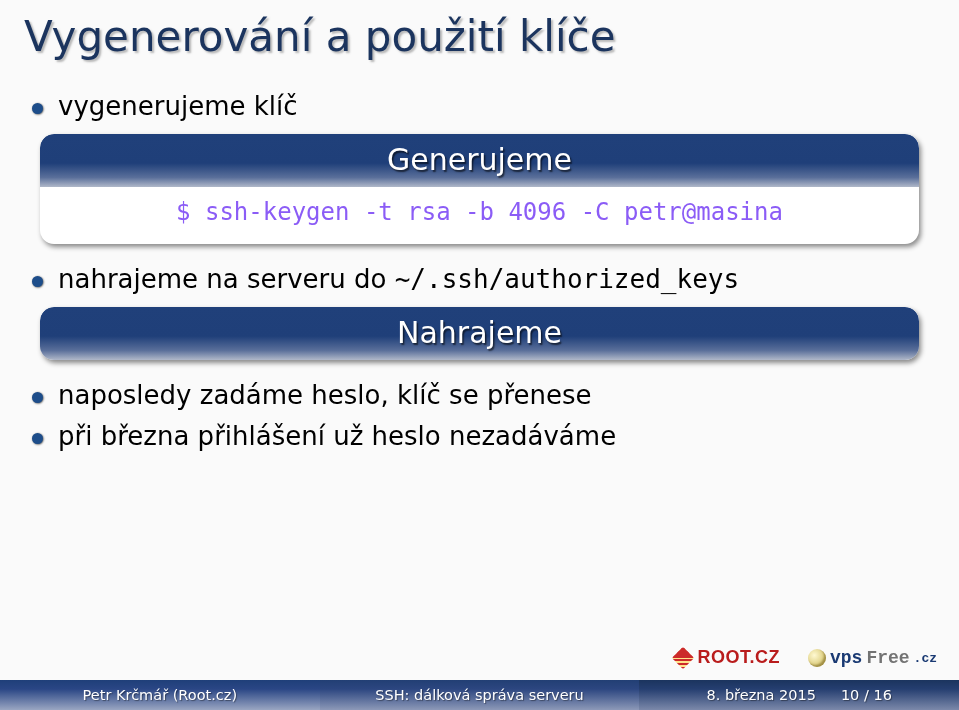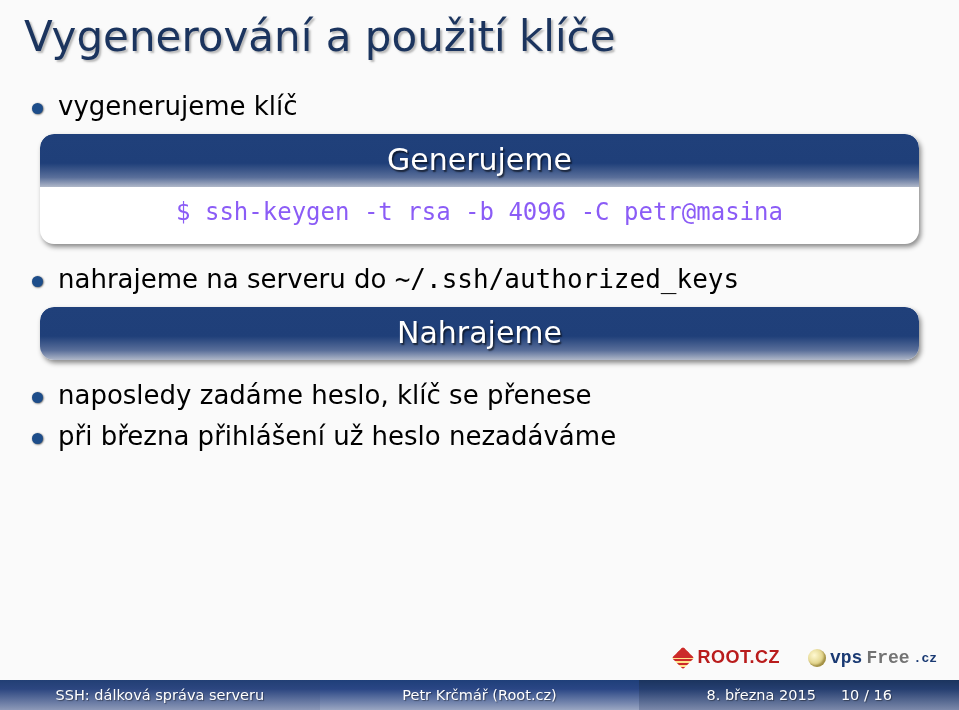--- a/index.html
+++ b/index.html
@@ -189,21 +189,21 @@
     </div>
     <div class="vps-logo">
       <span class="globe"></span>
       <span class="vps">vps</span>
         <span class="free">Free</span>
         <span class="cz">.cz</span>
     </div>
   </div>
 
   <div class="footer">
+    <div class="fcell f1">Petr Krčmář (Root.cz)</div>
     <div class="fcell f2">SSH: dálková správa serveru</div>
-    <div class="fcell f1">Petr Krčmář (Root.cz)</div>
     <div class="fcell f3">
       <span>8. března 2015</span>
       <span class="pg">10 / 16</span>
     </div>
   </div>
 
 </div>
 
 </body></html>

